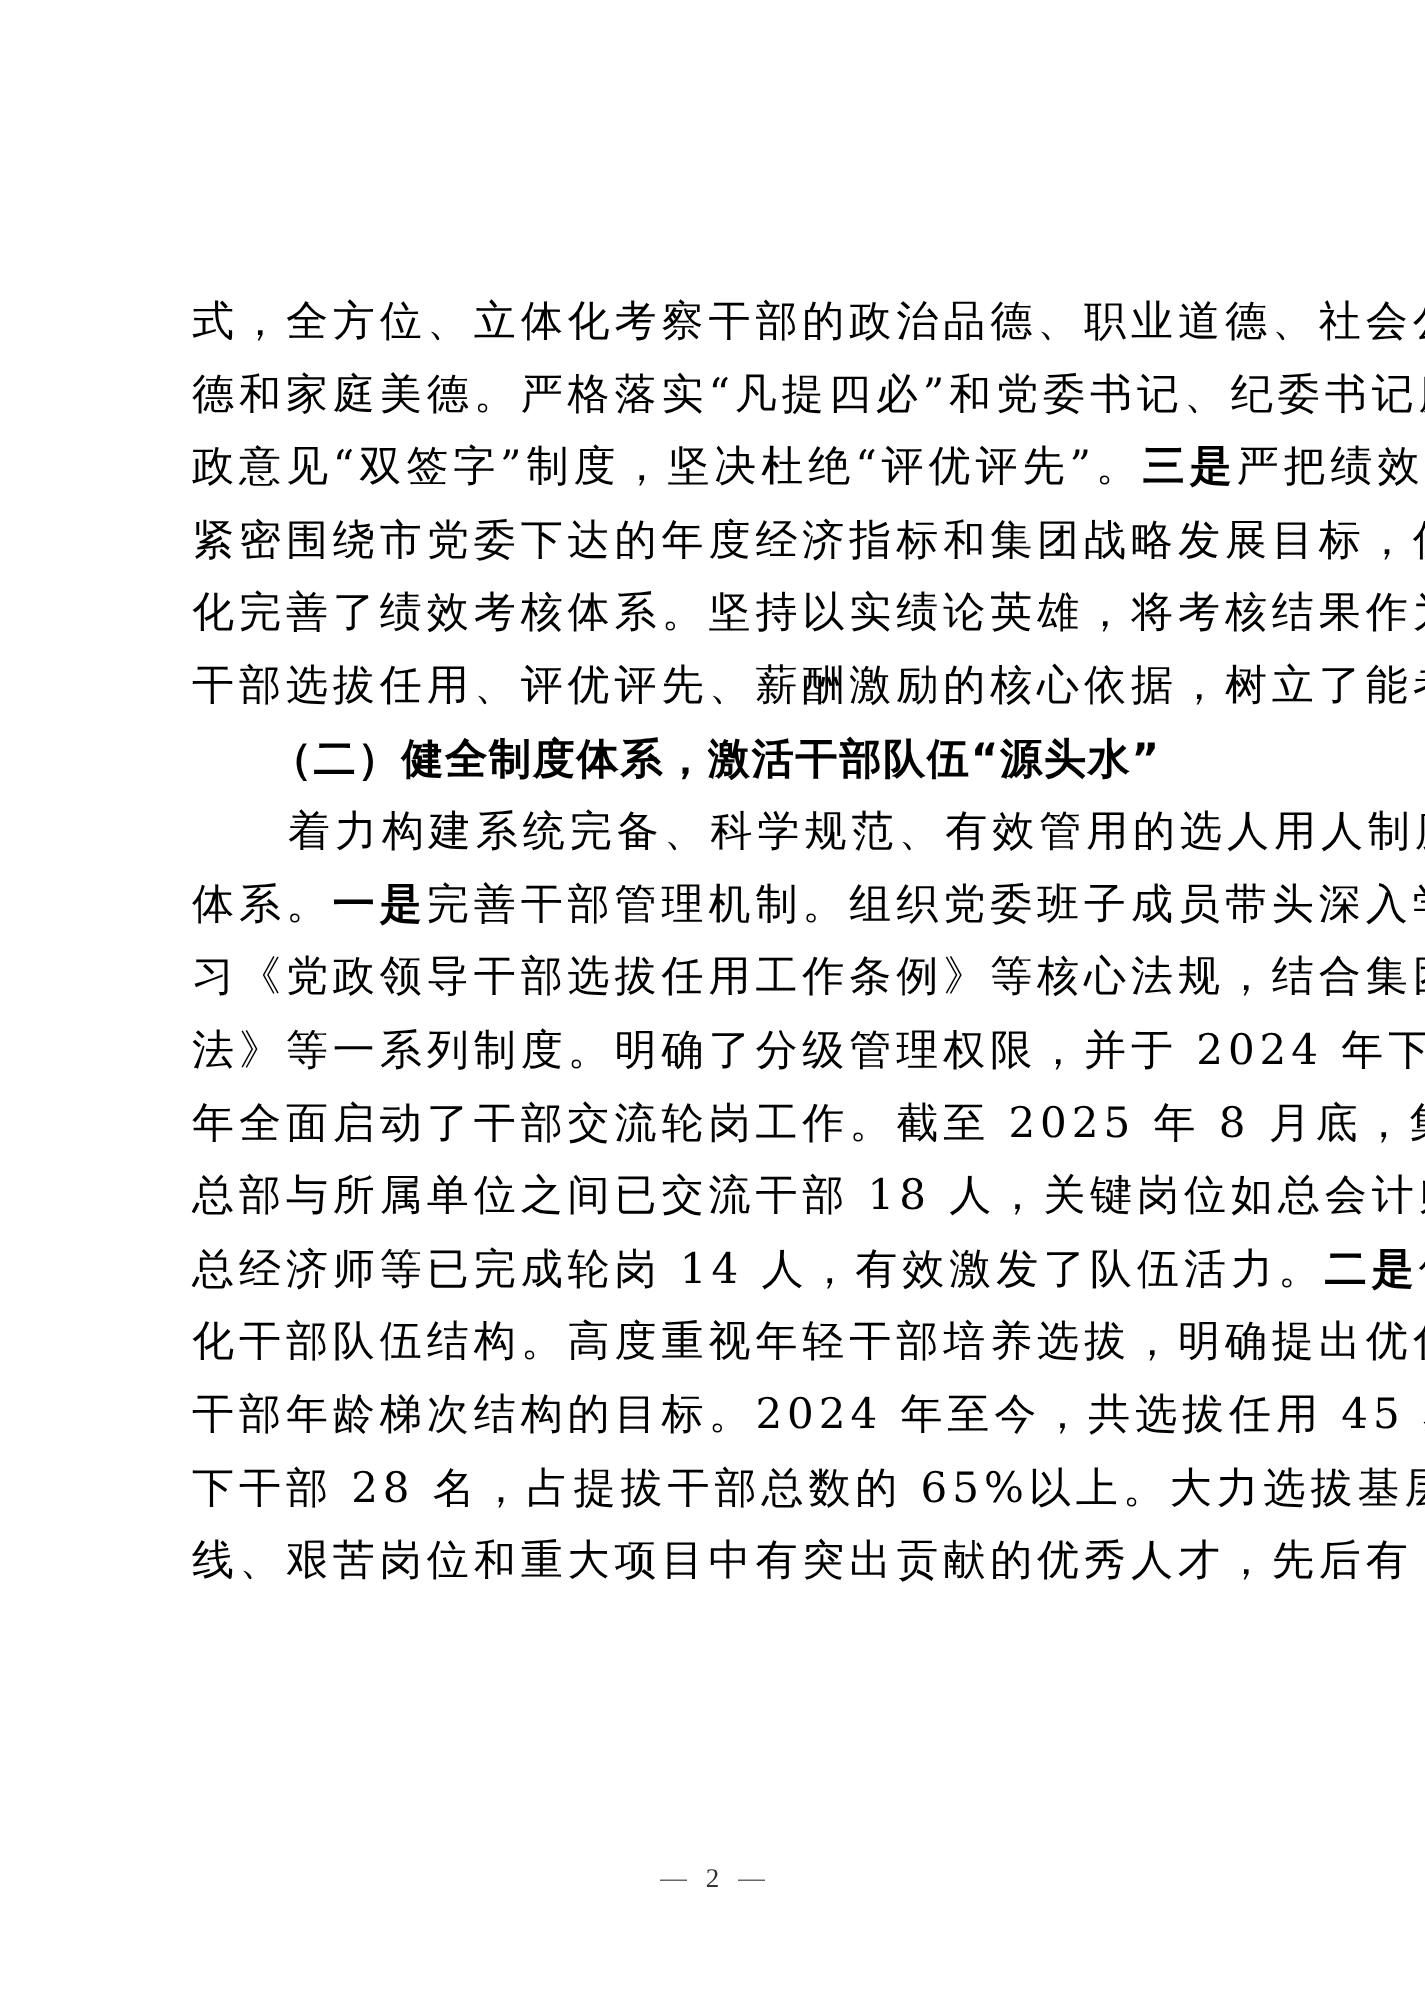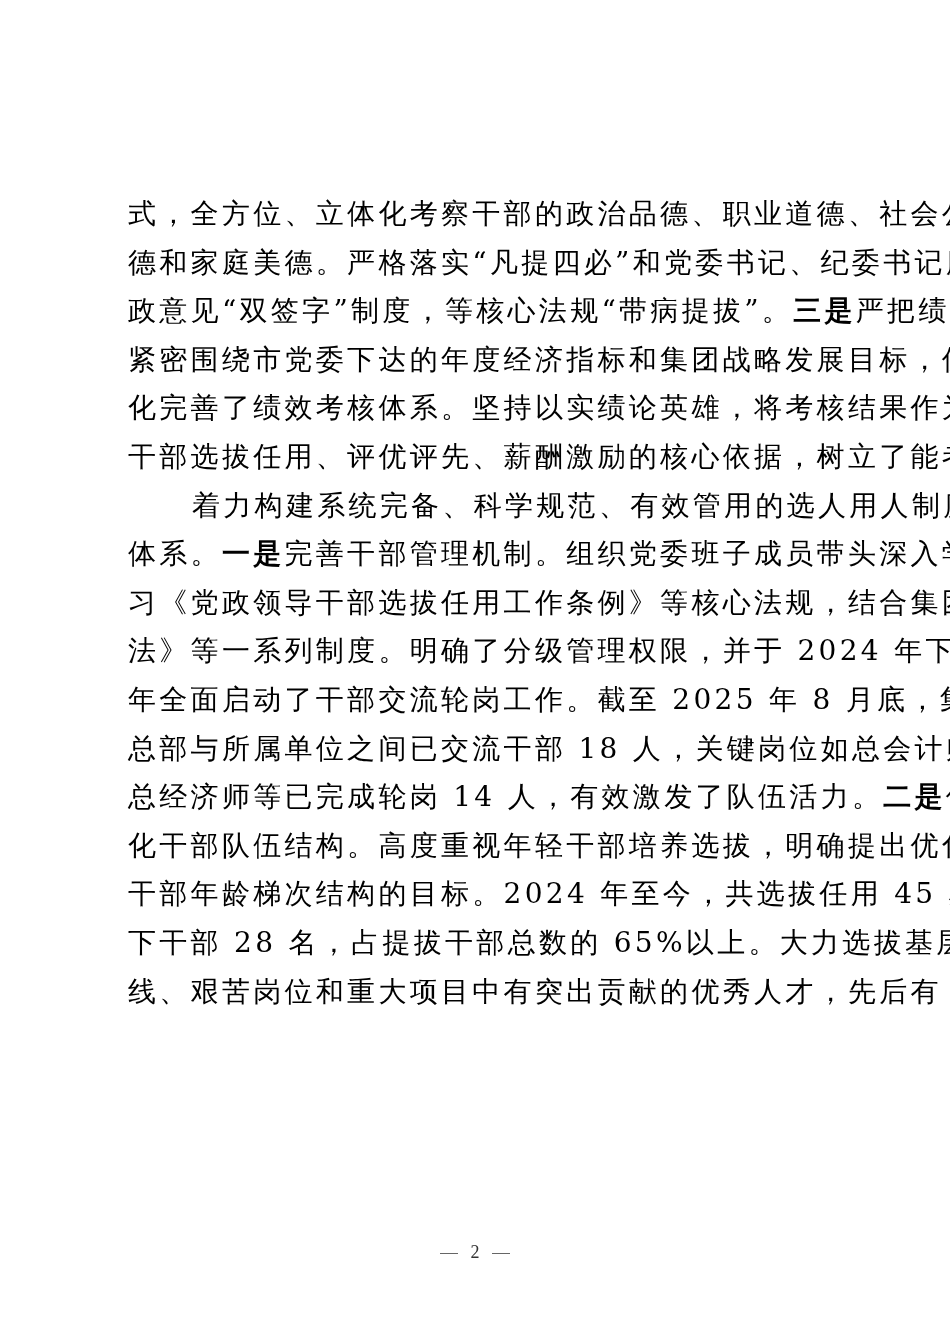--- a/index.html
+++ b/index.html
@@ -63,24 +63,25 @@
       margin: 0 8px;
     }
   </style>
 </head>
 <body>
 
 <div class="page">
   <div class="body-text" id="body-text">
       <div class="line"><span>式，全方位、立体化考察干部的政治品德、职业道德、社会公</span></div>
       <div class="line"><span>德和家庭美德。严格落实“凡提四必”和党委书记、纪委书记廉</span></div>
-      <div class="line"><span>政意见“双签字”制度，等核心法规“带病提拔”。</span><span class="b">三是</span><span>严把绩效关。</span></div>
+      <div class="line"><span>政意见“双签字”制度，坚决杜绝“评优评先”。</span><span class="b">三是</span><span>严把绩效关。</span></div>
       <div class="line"><span>紧密围绕市党委下达的年度经济指标和集团战略发展目标，优</span></div>
       <div class="line"><span>化完善了绩效考核体系。坚持以实绩论英雄，将考核结果作为</span></div>
       <div class="line"><span>干部选拔任用、评优评先、薪酬激励的核心依据，树立了能者</span></div>
+      <div class="line heading"><span>（二）健全制度体系，激活干部队伍“源头水”</span></div>
       <div class="line indent"><span>着力构建系统完备、科学规范、有效管用的选人用人制度</span></div>
       <div class="line"><span>体系。</span><span class="b">一是</span><span>完善干部管理机制。组织党委班子成员带头深入学</span></div>
       <div class="line"><span>习《党政领导干部选拔任用工作条例》等核心法规，结合集团</span></div>
       <div class="line"><span>法》等一系列制度。明确了分级管理权限，并于 2024 年下半</span></div>
       <div class="line"><span>年全面启动了干部交流轮岗工作。截至 2025 年 8 月底，集团</span></div>
       <div class="line"><span>总部与所属单位之间已交流干部 18 人，关键岗位如总会计师、</span></div>
       <div class="line"><span>总经济师等已完成轮岗 14 人，有效激发了队伍活力。</span><span class="b">二是</span><span>优</span></div>
       <div class="line"><span>化干部队伍结构。高度重视年轻干部培养选拔，明确提出优化</span></div>
       <div class="line"><span>干部年龄梯次结构的目标。2024 年至今，共选拔任用 45 岁以</span></div>
       <div class="line"><span>下干部 28 名，占提拔干部总数的 65%以上。大力选拔基层一</span></div>

